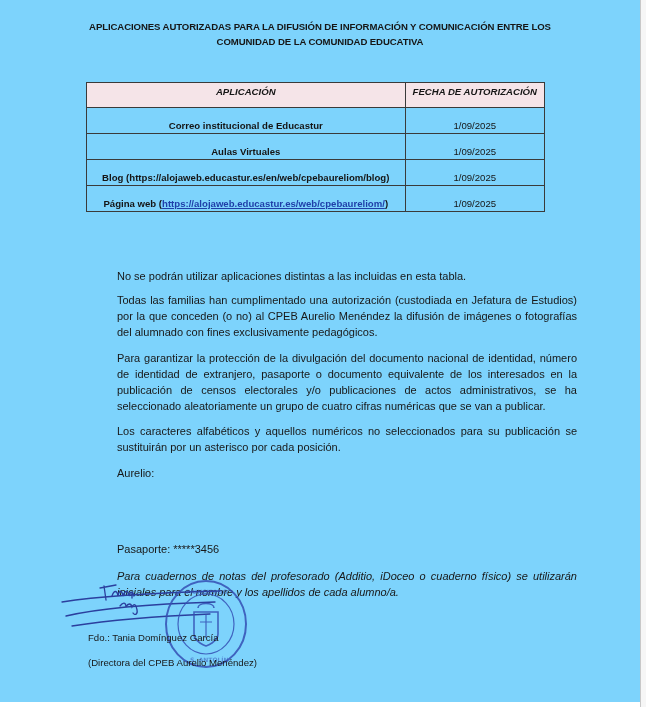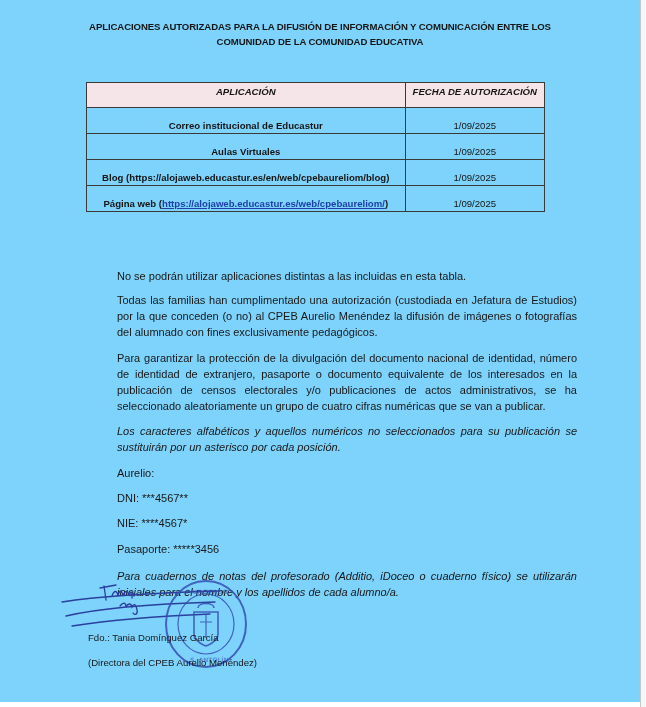--- a/index.html
+++ b/index.html
@@ -80,21 +80,21 @@
       width: 460px;
       font-size: 11px;
       line-height: 16px;
       color: #181818;
       text-align: justify;
       margin-left: 29px;
     }
     .note { top: 268px; }
     .p1 { top: 292px; }
     .p2 { top: 350px; }
-    .p3 { top: 423px; font-style: italic; }
+    .p3 { top: 423px; }
     .ex-label { top: 465px; }
     .ex1 { top: 490px; }
     .ex2 { top: 515px; }
     .ex3 { top: 541px; }
     .p4 { top: 568px; font-style: italic; }
     .signature-area {
       position: absolute;
       left: 60px; top: 576px;
       width: 260px; height: 99px;
     }
@@ -145,22 +145,20 @@
         <td class="date">1/09/2025</td>
       </tr>
     </tbody>
   </table>
 
   <div class="para note">No se podrán utilizar aplicaciones distintas a las incluidas en esta tabla.</div>
   <div class="para p1">Todas las familias han cumplimentado una autorización (custodiada en Jefatura de Estudios) por la que conceden (o no) al CPEB Aurelio Menéndez la difusión de imágenes o fotografías del alumnado con fines exclusivamente pedagógicos.</div>
   <div class="para p2">Para garantizar la protección de la divulgación del documento nacional de identidad, número de identidad de extranjero, pasaporte o documento equivalente de los interesados en la publicación de censos electorales y/o publicaciones de actos administrativos, se ha seleccionado aleatoriamente un grupo de cuatro cifras numéricas que se van a publicar.</div>
   <div class="para p3">Los caracteres alfabéticos y aquellos numéricos no seleccionados para su publicación se sustituirán por un asterisco por cada posición.</div>
   <div class="para ex-label">Aurelio:</div>
-  <div class="para ex1">DNI:  ***4567**</div>
-  <div class="para ex2">NIE: ****4567*</div>
   <div class="para ex3">Pasaporte: *****3456</div>
   <div class="para p4">Para cuadernos de notas del profesorado (Additio, iDoceo o cuaderno físico) se utilizarán iniciales para el nombre y los apellidos de cada alumno/a.</div>
 
   <div class="signature-area">
     <svg class="sig" width="180" height="60" viewBox="0 0 180 60">
       <g fill="none" stroke="#2b3f9e" stroke-width="1.3" stroke-linecap="round">
         <path d="M2 26 C40 20, 90 17, 160 15"></path>
         <path d="M6 40 C40 32, 90 28, 155 26"></path>
         <path d="M12 50 C50 44, 100 40, 150 38"></path>
         <path d="M44 10 L46 24 M40 12 L56 9"></path>

